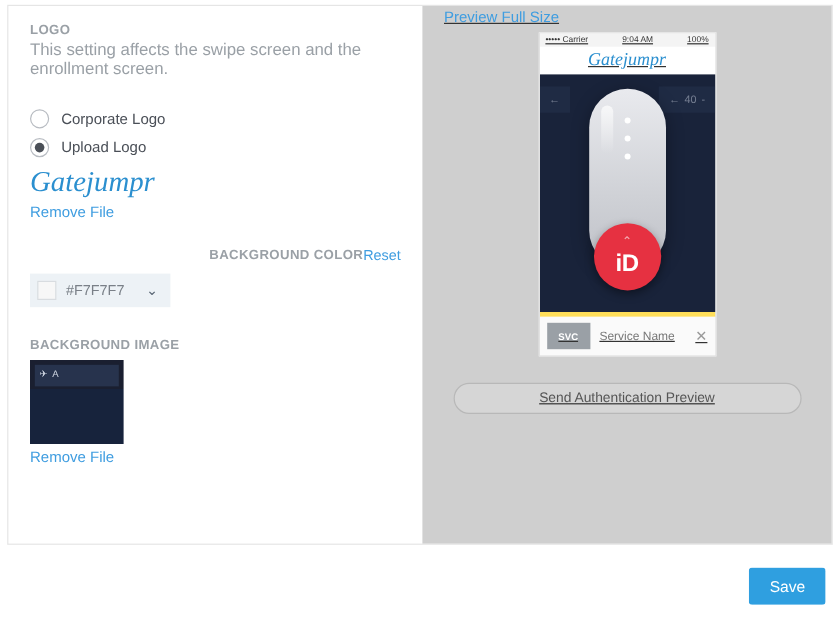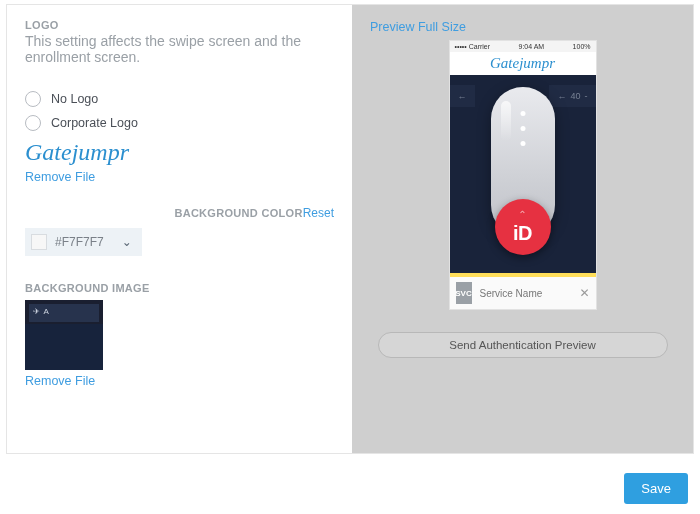--- a/index.html
+++ b/index.html
@@ -21,21 +21,22 @@
   }
   .left {
     width: 345px;
     padding: 14px 18px;
     overflow: hidden;
   }
   .right {
     flex: 1;
     background: #cfcfcf;
     position: relative;
-    padding: 14px 18px;
+    padding: 1px 18px;
+    text-decoration: underline;
   }
   .section-label {
     font-size: 11px;
     color: #9aa0a6;
     font-weight: 600;
     letter-spacing: .3px;
   }
   .section-desc {
     font-size: 14px;
     color: #9aa0a6;
@@ -209,21 +210,21 @@
   .phone-yellow {
     height:4px; background:#ffde59;
   }
   .service-row {
     display:flex; align-items:center;
     padding:5px 6px;
     gap:8px;
     background:#fafafa;
   }
   .svc-box {
-    width:16px; height:22px; background:#9aa0a6; color:#fff;
+    width:36px; height:22px; background:#9aa0a6; color:#fff;
     font-size:8px; display:flex; align-items:center; justify-content:center;
     font-weight:600;
   }
   .svc-name { font-size:10px; color:#777; flex:1; }
   .svc-close { color:#999; font-size:12px; cursor:pointer; }
 
   .send-btn {
     margin: 22px auto 0 auto;
     display:block;
     width: 290px;
@@ -261,27 +262,27 @@
 
 <div class="main-panel">
   <div class="left">
     <div class="section-label">LOGO</div>
     <div class="section-desc">This setting affects the swipe screen and the enrollment screen.</div>
 
     <div class="radio-row">
       <span class="radio-outer">
           <span class="radio-inner"></span>
         </span>
-      <span>No Logo</span>
+      <span>Corporate Logo</span>
     </div>
     <div class="radio-row">
-      <span class="radio-outer">
+      <span class="radio-outer selected">
           <span class="radio-inner"></span>
         </span>
-      <span>Corporate Logo</span>
+      <span>Upload Logo</span>
     </div>
 
     <div class="logo-preview">Gatejumpr</div>
     <span class="link block">Remove File</span>
 
     <div class="bgcolor-row">
       <span class="section-label">BACKGROUND COLOR</span>
       <span class="reset-link">Reset</span>
     </div>
     <div class="color-select">

